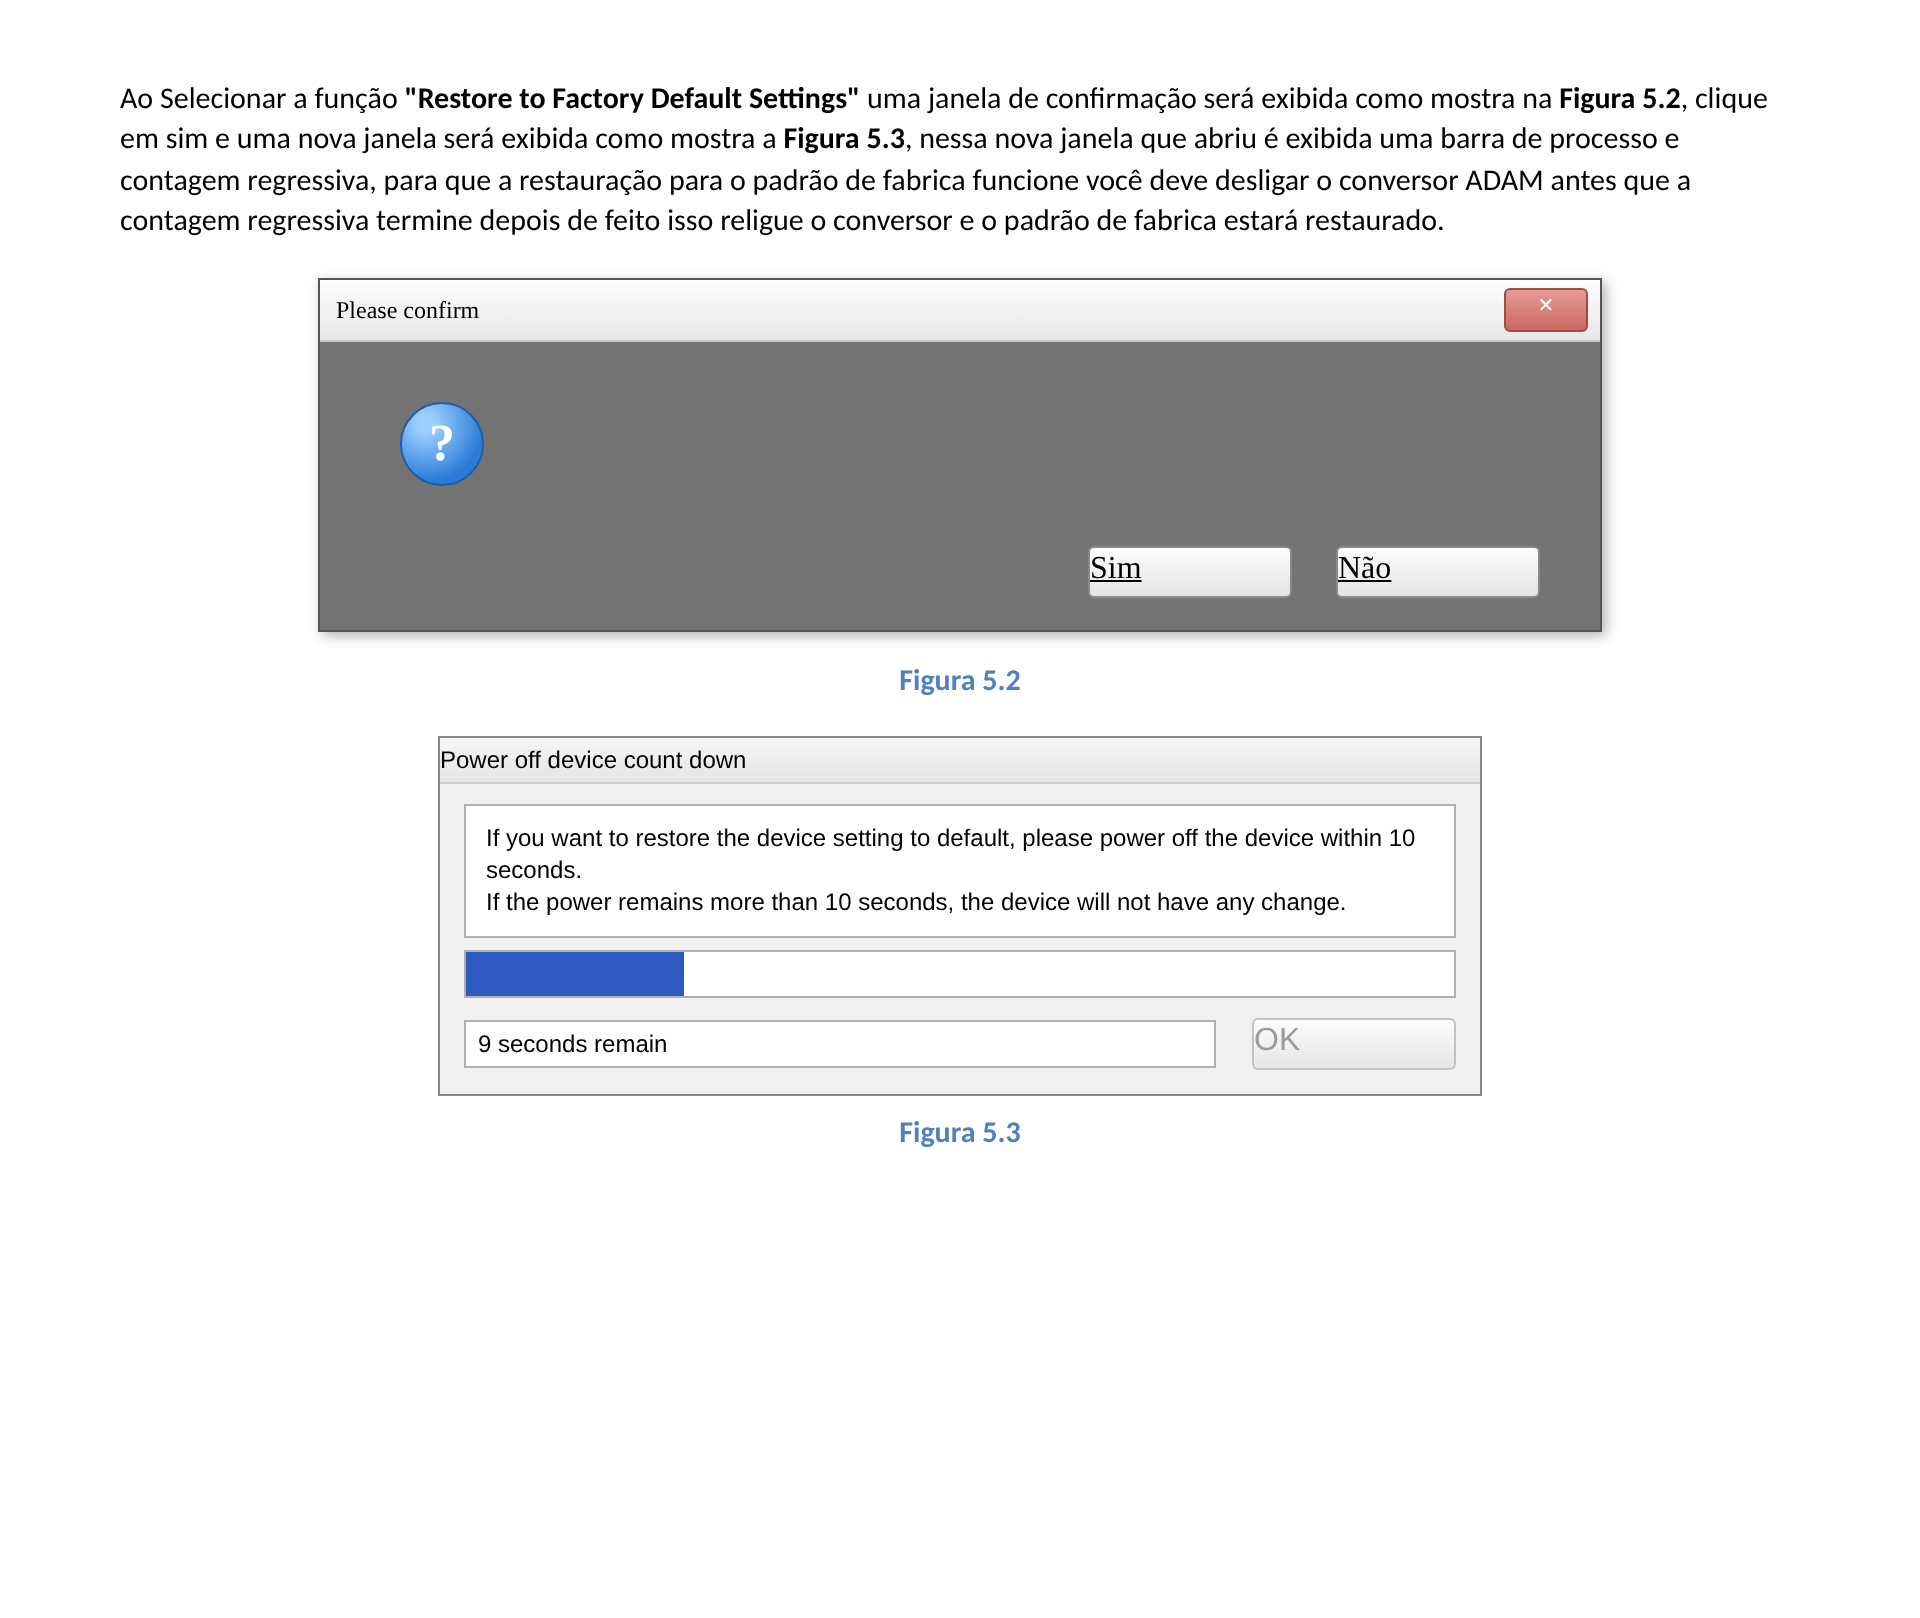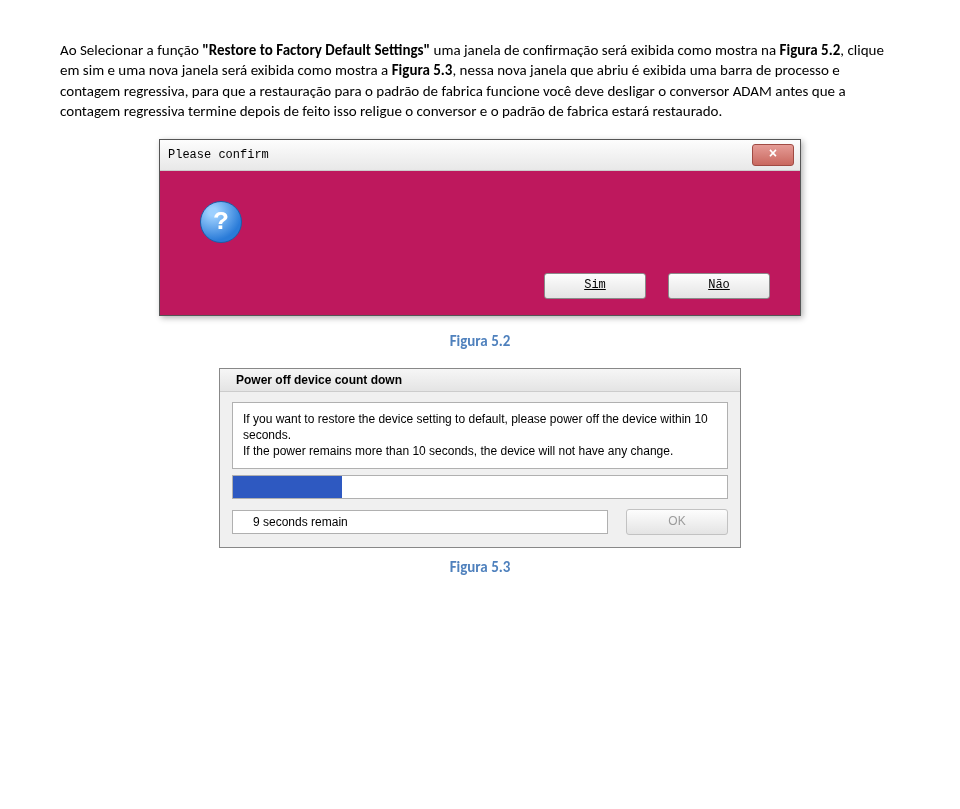--- a/index.html
+++ b/index.html
@@ -25,24 +25,24 @@
   .caption {
     font-weight: bold;
     color: #4F81BD;
     margin-top: 10px;
   }
 
   
   .dialog-frame {
     margin: 18px auto 16px auto;
     width: 640px;
-    background: #be185d;
+    background: #737373;
     border: 1px solid #555;
     box-shadow: 2px 2px 6px rgba(0,0,0,.3);
-    font-family: Liberation Mono, monospace;
+    font-family: Liberation Serif, serif;
     font-size: 12px;
     color: #000;
   }
   .dialog-titlebar {
     padding: 4px 6px;
     display: flex;
     justify-content: space-between;
     align-items: center;
     background: linear-gradient(#fdfdfd,#e8e8e8);
     border-bottom: 1px solid #ccc;
@@ -84,22 +84,22 @@
   .dialog-buttons {
     display: flex;
     justify-content: flex-end;
     gap: 22px;
     padding: 0 30px 16px 0;
   }
   .win-button {
     min-width: 100px;
     height: 24px;
     line-height: 22px;
-    text-align: center;
-    font-size: 12px;
+    text-align: left;
+    font-size: 16px;
     border: 1px solid #8a8a8a;
     background: linear-gradient(#fdfdfd,#e4e4e4);
     border-radius: 3px;
   }
   .win-button.disabled {
     color: #9b9b9b;
     border-color: #c2c2c2;
   }
 
   
@@ -107,22 +107,21 @@
     margin: 18px auto 0 auto;
     width: 520px;
     background: #f0f0f0;
     border: 1px solid #888;
     font-family: "Segoe UI", Tahoma, sans-serif;
     font-size: 12px;
   }
   .dialog2 .titlebar2 {
     background: linear-gradient(#f6f6f6,#e4e4e4);
     border-bottom: 1px solid #ccc;
-    padding: 4px 16px;
-    font-weight: bold;
+    padding: 4px 0;
   }
   .dialog2 .inner {
     padding: 10px 12px 12px 12px;
   }
   .msgbox {
     background: #fff;
     border: 1px solid #b0b0b0;
     padding: 8px 10px;
     line-height: 1.35;
     margin-bottom: 6px;
@@ -145,21 +144,21 @@
     display: flex;
     gap: 18px;
     align-items: center;
   }
   .remain-input {
     flex: 1;
     height: 22px;
     line-height: 22px;
     background: #fff;
     border: 1px solid #b0b0b0;
-    padding: 0 20px;
+    padding: 0 6px;
   }
 </style>
 </head>
 <body>
 
 <div class="paragraph">
   <span>Ao Selecionar a função </span><span class="bold">"Restore to Factory Default Settings"</span><span> uma janela de confirmação será exibida como mostra na </span><span class="bold">Figura 5.2</span><span>, clique em sim e uma nova janela será exibida como mostra a </span><span class="bold">Figura 5.3</span><span>, nessa nova janela que abriu é exibida uma barra de processo e contagem regressiva, para que a restauração para o padrão de fabrica funcione você deve desligar o conversor ADAM antes que a contagem regressiva termine depois de feito isso religue o conversor e o padrão de fabrica estará restaurado.</span>
 </div>
 
 <div class="dialog-frame">

